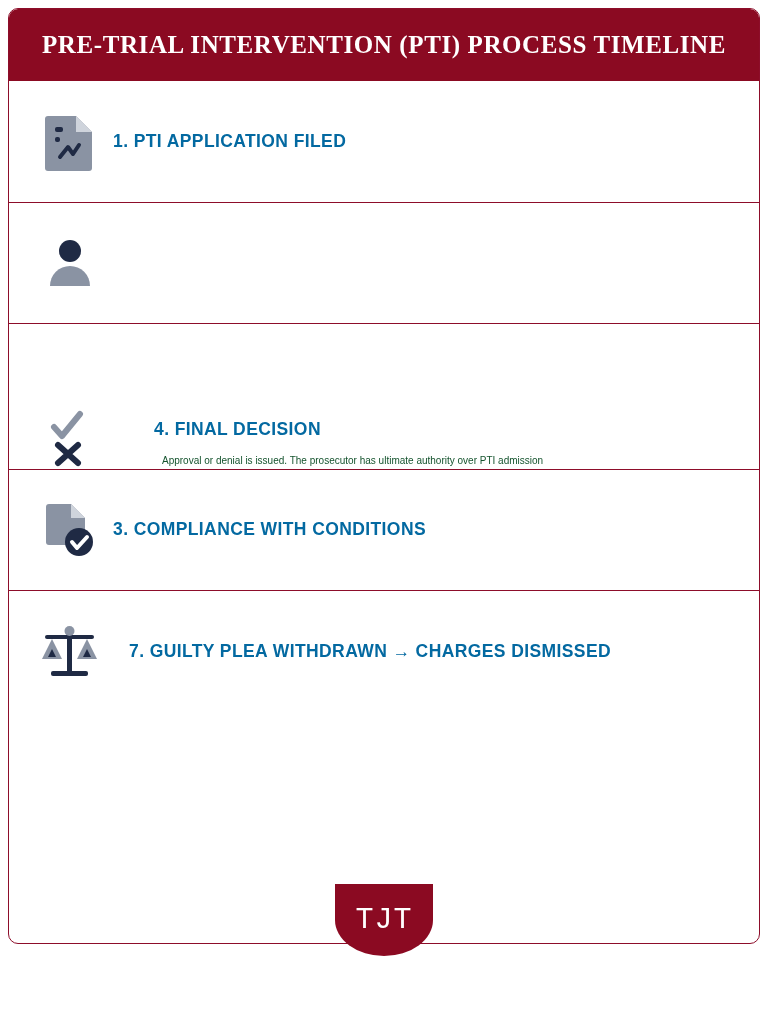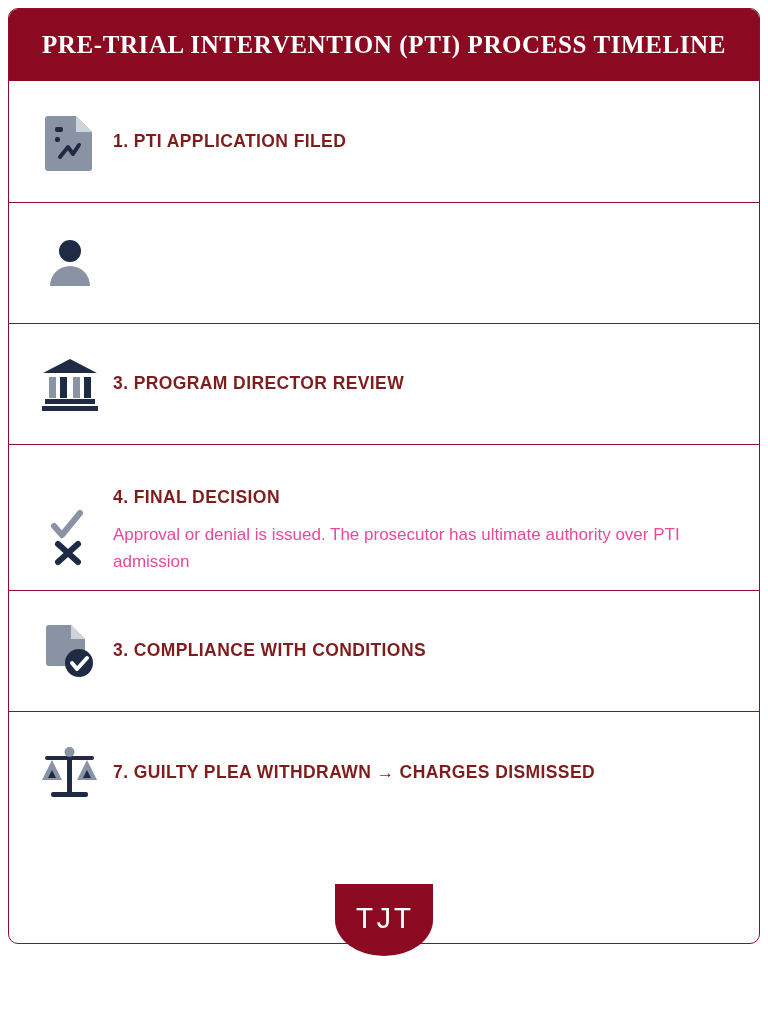--- a/index.html
+++ b/index.html
@@ -57,54 +57,56 @@
     position: relative;
     display: flex;
     align-items: center;
     border-bottom: 1px solid #8d0d2a;
     box-sizing: border-box;
     padding-left: 18px;
     background: #ffffff;
   }
   .step:last-child {
     border-bottom: none;
+    gap: 16px;
   }
   .step-h122 { height: 122px; }
   .step-h121 { height: 121px; }
   .step-h146 { height: 146px; }
   .icon-cell {
     width: 86px;
     min-width: 86px;
     display: flex;
     align-items: center;
     justify-content: center;
   }
   .text-cell {
     flex: 1;
     padding-right: 24px;
   }
   .step-title {
-    color: #7f1d1d;
+    color: #0369a1;
     font-size: 17.5px;
     font-weight: bold;
     letter-spacing: 0.4px;
     line-height: 1.25;
     margin: 0;
   }
   .step-desc {
-    margin: 12px 0 0 0;
-    color: #ec4899;
-    font-size: 17px;
+    margin: 12px 0 0 8px;
+    color: #14532d;
+    font-size: 10px;
     line-height: 1.6;
     max-width: 575px;
     font-weight: normal;
   }
   .step-top-aligned {
-    align-items: center;
+    align-items: flex-end;
     padding-top: 28px;
+    gap: 41px;
   }
   .step-top-aligned .icon-cell {
     padding-top: 10px;
   }
   .logo-wrap {
     position: absolute;
     left: 0;
     right: 0;
     bottom: 8px;
     display: flex;
@@ -162,38 +164,20 @@
         <div class="icon-cell">
           <span>
             <svg width="52" height="58" viewBox="0 0 52 58">
               <circle cx="26" cy="17" r="11" fill="#1f2a44"></circle>
               <path d="M6 52 a20 20 0 0 1 40 0 z" fill="#8a93a3"></path>
             </svg>
           </span>
         </div>
       </div>
 
-      <div class="step step-h121">
-        <div class="icon-cell">
-          <span>
-            <svg width="58" height="56" viewBox="0 0 58 56">
-              <path d="M29 3 L56 17 H2 Z" fill="#1f2a44"></path>
-              <rect x="8" y="21" width="7" height="21" fill="#8a93a3"></rect>
-              <rect x="19" y="21" width="7" height="21" fill="#1f2a44"></rect>
-              <rect x="32" y="21" width="7" height="21" fill="#8a93a3"></rect>
-              <rect x="43" y="21" width="7" height="21" fill="#1f2a44"></rect>
-              <rect x="4" y="43" width="50" height="5" fill="#1f2a44"></rect>
-              <rect x="1" y="50" width="56" height="5" fill="#1f2a44"></rect>
-            </svg>
-          </span>
-        </div>
-        <div class="text-cell">
-          <p class="step-title">3. PROGRAM DIRECTOR REVIEW</p>
-        </div>
-      </div>
 
       <div class="step step-h146 step-top-aligned">
         <div class="icon-cell">
           <span>
             <svg width="48" height="62" viewBox="0 0 48 62">
               <path d="M8 20 l8 9 l18 -22" stroke="#8a93a3" stroke-width="6" fill="none" stroke-linecap="round" stroke-linejoin="round"></path>
               <path d="M12 38 l20 18 M32 38 l-20 18" stroke="#1f2a44" stroke-width="6" fill="none" stroke-linecap="round"></path>
             </svg>
           </span>
         </div>

